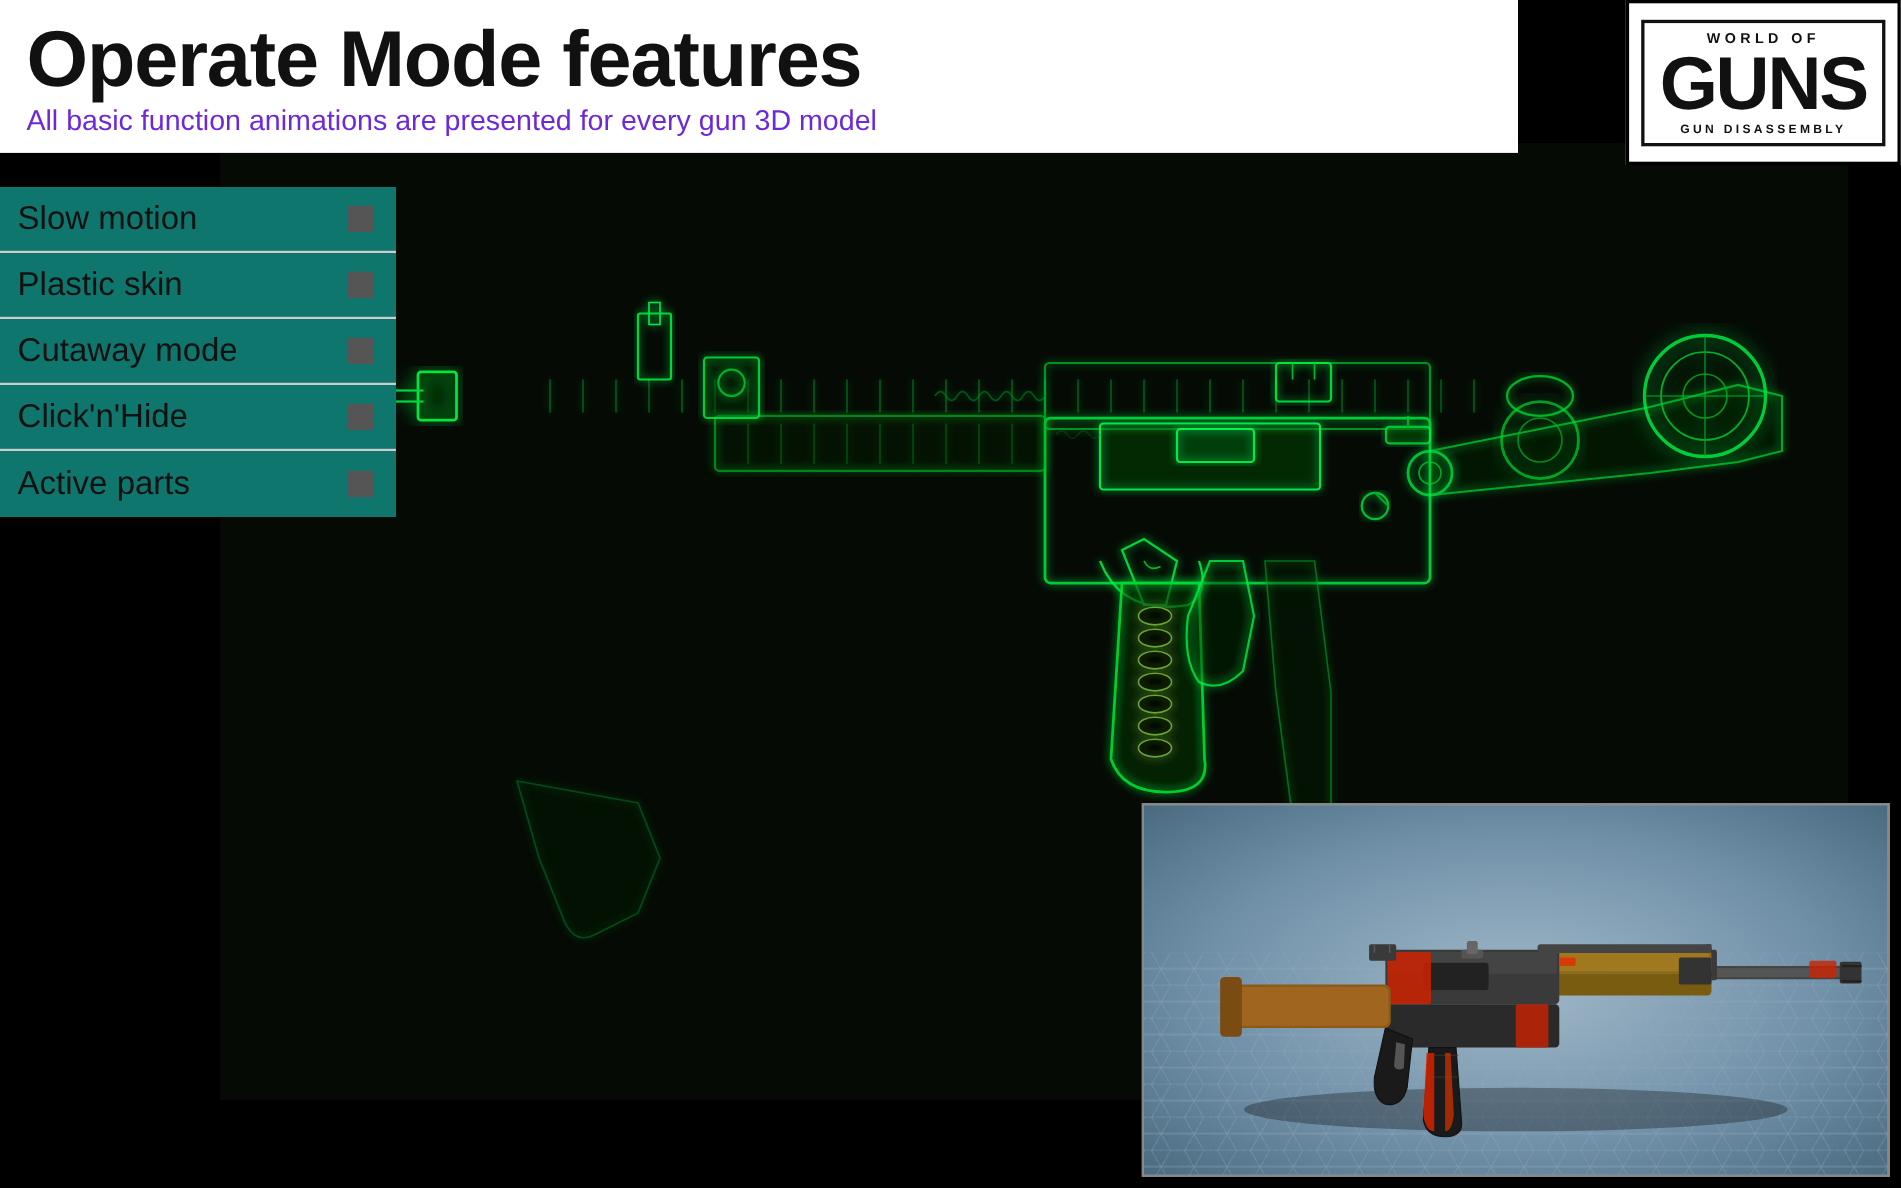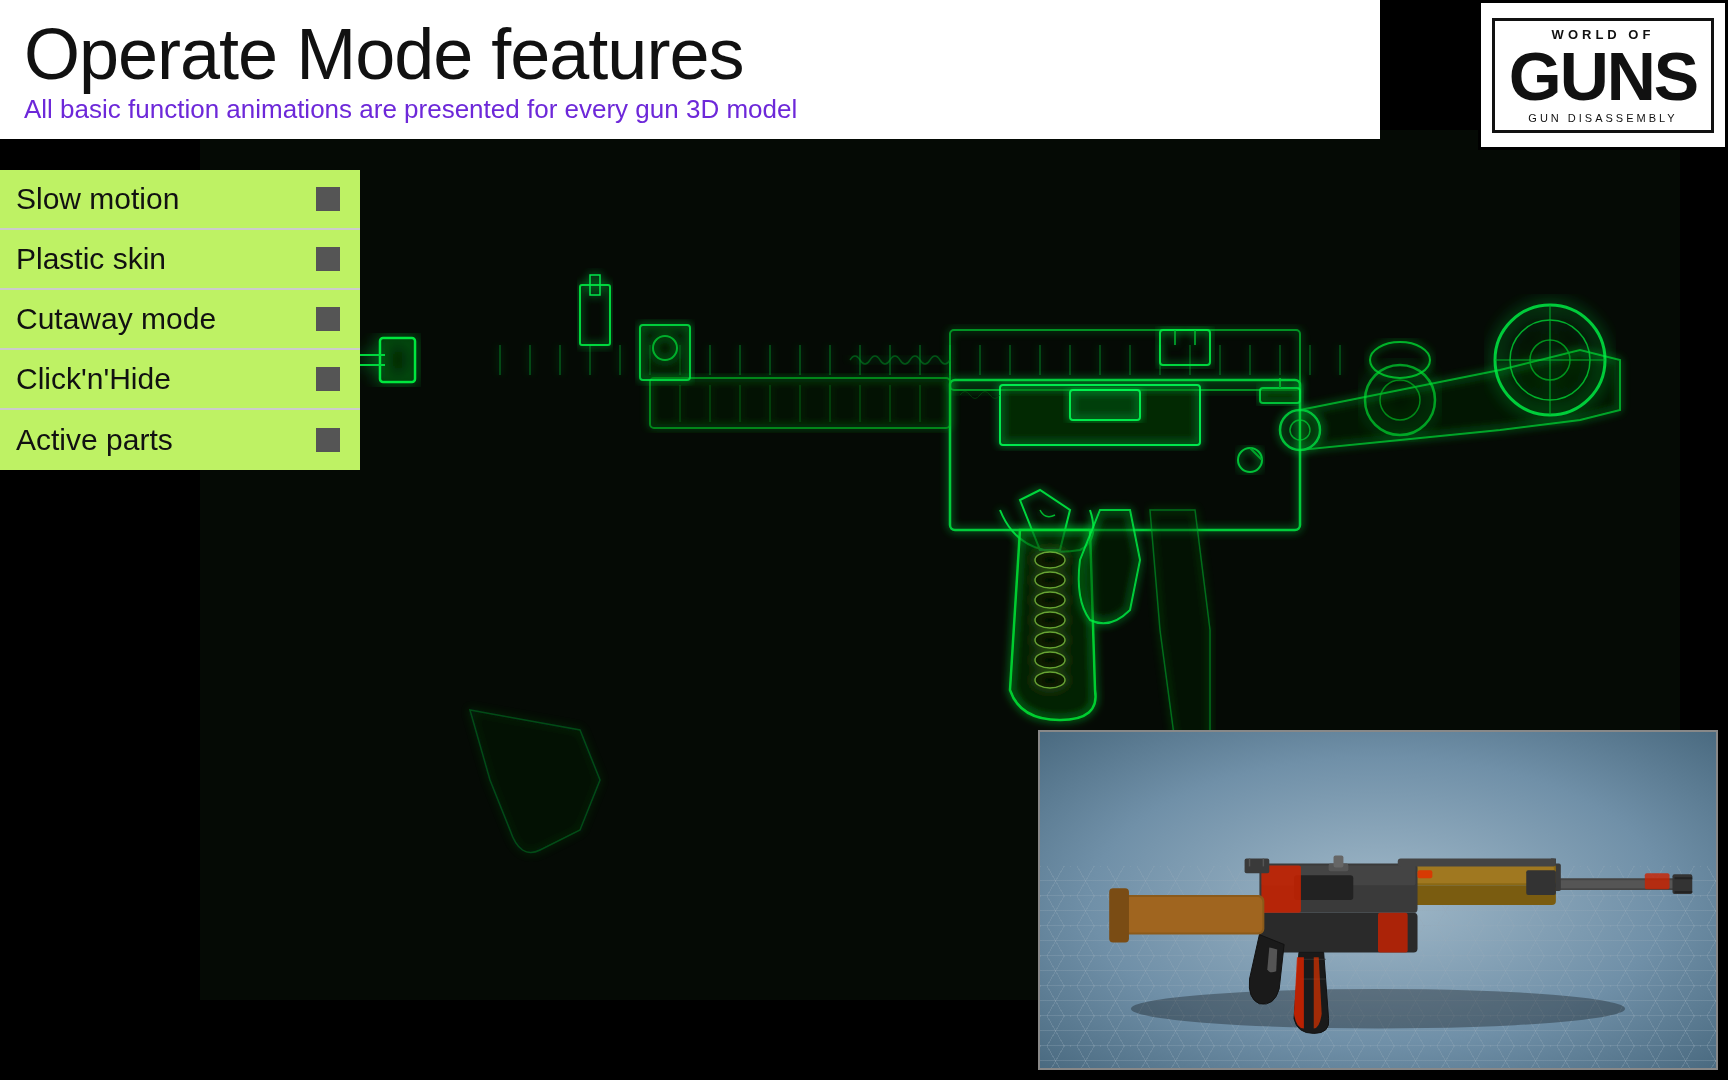--- a/index.html
+++ b/index.html
@@ -25,21 +25,21 @@
       position: absolute;
       top: 0; left: 0;
       width: 1380px;
       background: #fff;
       padding: 18px 24px 14px 24px;
       z-index: 10;
     }
 
     .header-title {
       font-size: 72px;
-      font-weight: 400;
+      font-weight: 700;
       color: #111;
       line-height: 1;
       letter-spacing: -1px;
     }
 
     .header-subtitle {
       font-size: 26px;
       color: #6d28d9;
       margin-top: 4px;
       font-weight: 400;
@@ -76,20 +76,21 @@
       line-height: 1;
       letter-spacing: -2px;
     }
 
     .logo-tagline {
       font-size: 11px;
       letter-spacing: 3px;
       color: #111;
       text-transform: uppercase;
       margin-top: 2px;
+      font-weight: bold;
     }
 
     .logo-border {
       border: 3px solid #111;
       padding: 6px 14px;
       display: flex;
       flex-direction: column;
       align-items: center;
     }
 
@@ -98,21 +99,21 @@
       position: absolute;
       top: 170px;
       left: 0;
       z-index: 10;
       display: flex;
       flex-direction: column;
       gap: 0;
     }
 
     .feature-item {
-      background: #bef264;
+      background: #0f766e;
       display: flex;
       align-items: center;
       justify-content: space-between;
       padding: 12px 20px 12px 16px;
       border-bottom: 2px solid #ccc;
       min-width: 360px;
       height: 60px;
     }
 
     .feature-item:last-child {

